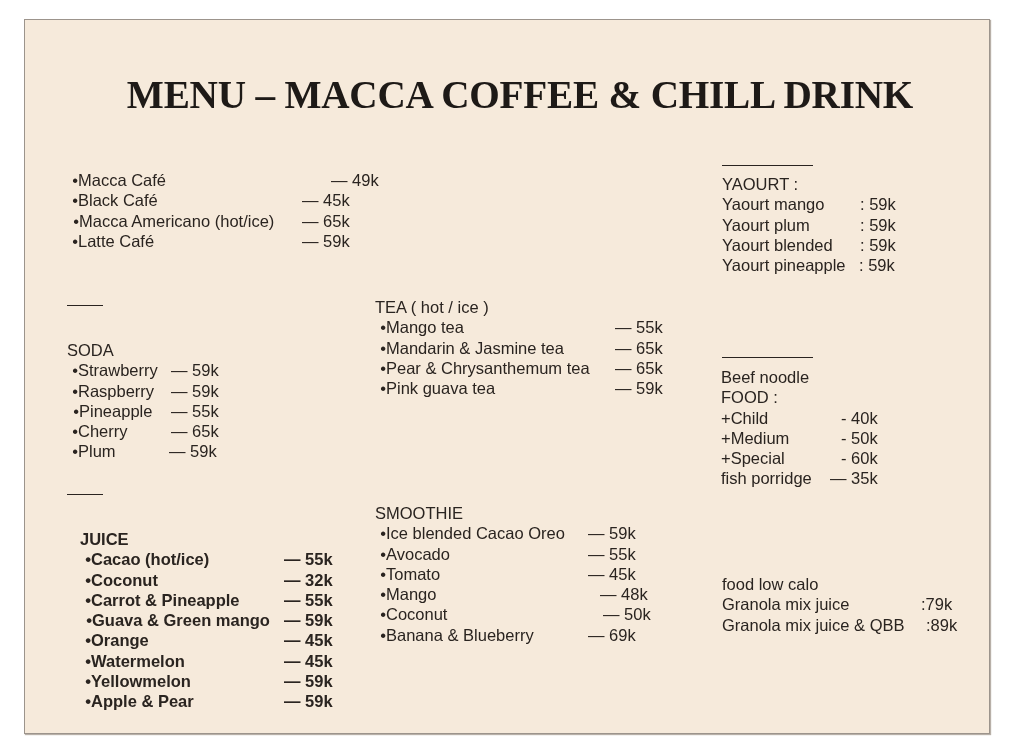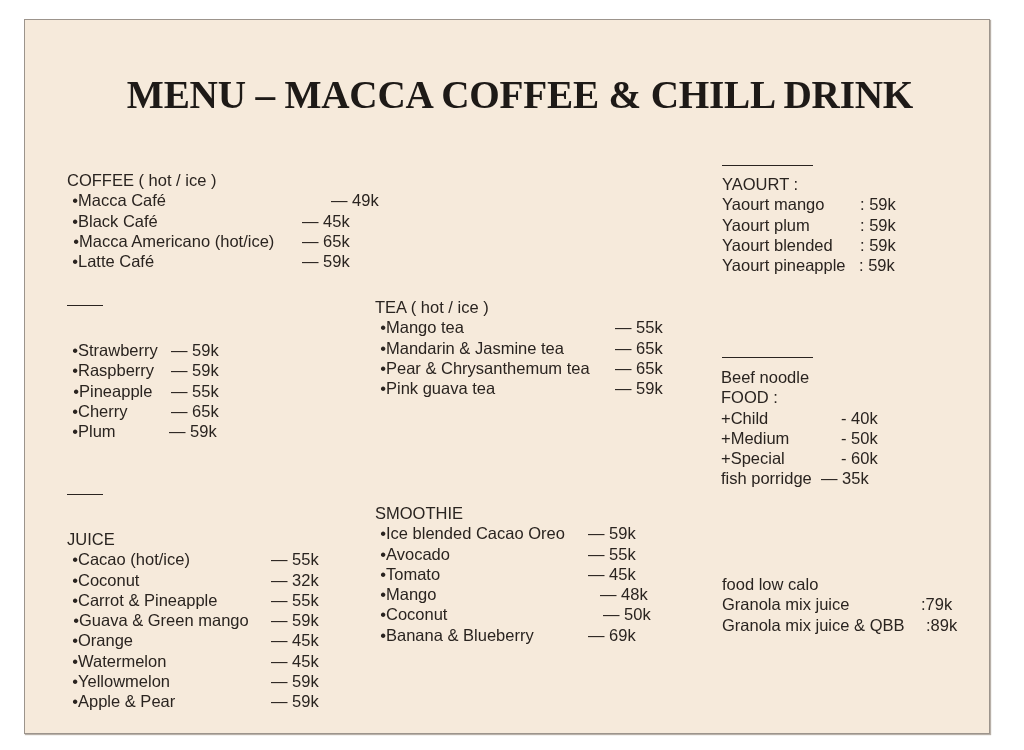--- a/index.html
+++ b/index.html
@@ -76,21 +76,20 @@
     }
   </style>
 </head>
 <body>
 
 <div class="card"></div>
 
 <div class="title">MENU – MACCA COFFEE &amp; CHILL DRINK</div>
 
 <div class="block" style="left:67px; top:170px; width:300px;">
-  <div class="heading">COFFEE ( hot / ice )</div>
   <div class="row">
     <span class="name"><span class="bullet">•</span><span>Macca Café</span></span>
     <span class="price" style="left:235px;margin-left:29px;">— 49k</span>
   </div>
   <div class="row">
     <span class="name"><span class="bullet">•</span><span>Black Café</span></span>
     <span class="price" style="left:235px;">— 45k</span>
   </div>
   <div class="row">
     <span class="name" style="left:1px;"><span class="bullet">•</span><span>Macca Americano (hot/ice)</span></span>
@@ -98,20 +97,21 @@
   </div>
   <div class="row">
     <span class="name"><span class="bullet">•</span><span>Latte Café</span></span>
     <span class="price" style="left:235px;">— 59k</span>
   </div>
 </div>
 
 <div class="rule" style="left:67px; top:305px; width:36px;"></div>
 
 <div class="block" style="left:67px; top:340px; width:220px;">
+  <div class="heading">SODA</div>
   <div class="row">
     <span class="name"><span class="bullet">•</span><span>Strawberry</span></span>
     <span class="price" style="left:104px;">— 59k</span>
   </div>
   <div class="row">
     <span class="name"><span class="bullet">•</span><span>Raspberry</span></span>
     <span class="price" style="left:104px;">— 59k</span>
   </div>
   <div class="row">
     <span class="name" style="left:1px;"><span class="bullet">•</span><span>Pineapple</span></span>
@@ -122,21 +122,21 @@
     <span class="price" style="left:104px;">— 65k</span>
   </div>
   <div class="row">
     <span class="name"><span class="bullet">•</span><span>Plum</span></span>
     <span class="price" style="left:102px;">— 59k</span>
   </div>
 </div>
 
 <div class="rule" style="left:67px; top:494px; width:36px;"></div>
 
-<div class="block" style="left:67px; top:529px; width:270px;">
+<div class="block" style="left:80px; top:529px; width:270px;font-weight:bold;">
   <div class="heading">JUICE</div>
   <div class="row">
     <span class="name"><span class="bullet">•</span><span>Cacao (hot/ice)</span></span>
     <span class="price" style="left:204px;">— 55k</span>
   </div>
   <div class="row">
     <span class="name"><span class="bullet">•</span><span>Coconut</span></span>
     <span class="price" style="left:204px;">— 32k</span>
   </div>
   <div class="row">
@@ -245,21 +245,21 @@
   <div class="row">
     <span class="name">+Medium</span>
     <span class="price" style="left:120px;">- 50k</span>
   </div>
   <div class="row">
     <span class="name">+Special</span>
     <span class="price" style="left:120px;">- 60k</span>
   </div>
   <div class="row">
     <span class="name">fish porridge</span>
-    <span class="price" style="left:100px;">— 35k</span>
+    <span class="price" style="left:109px;">— 35k</span>
   </div>
 </div>
 
 <div class="block" style="left:722px; top:574px; width:260px;">
   <div class="heading">food low calo</div>
   <div class="row">
     <span class="name">Granola mix juice</span>
     <span class="price" style="left:199px;">:79k</span>
   </div>
   <div class="row">

